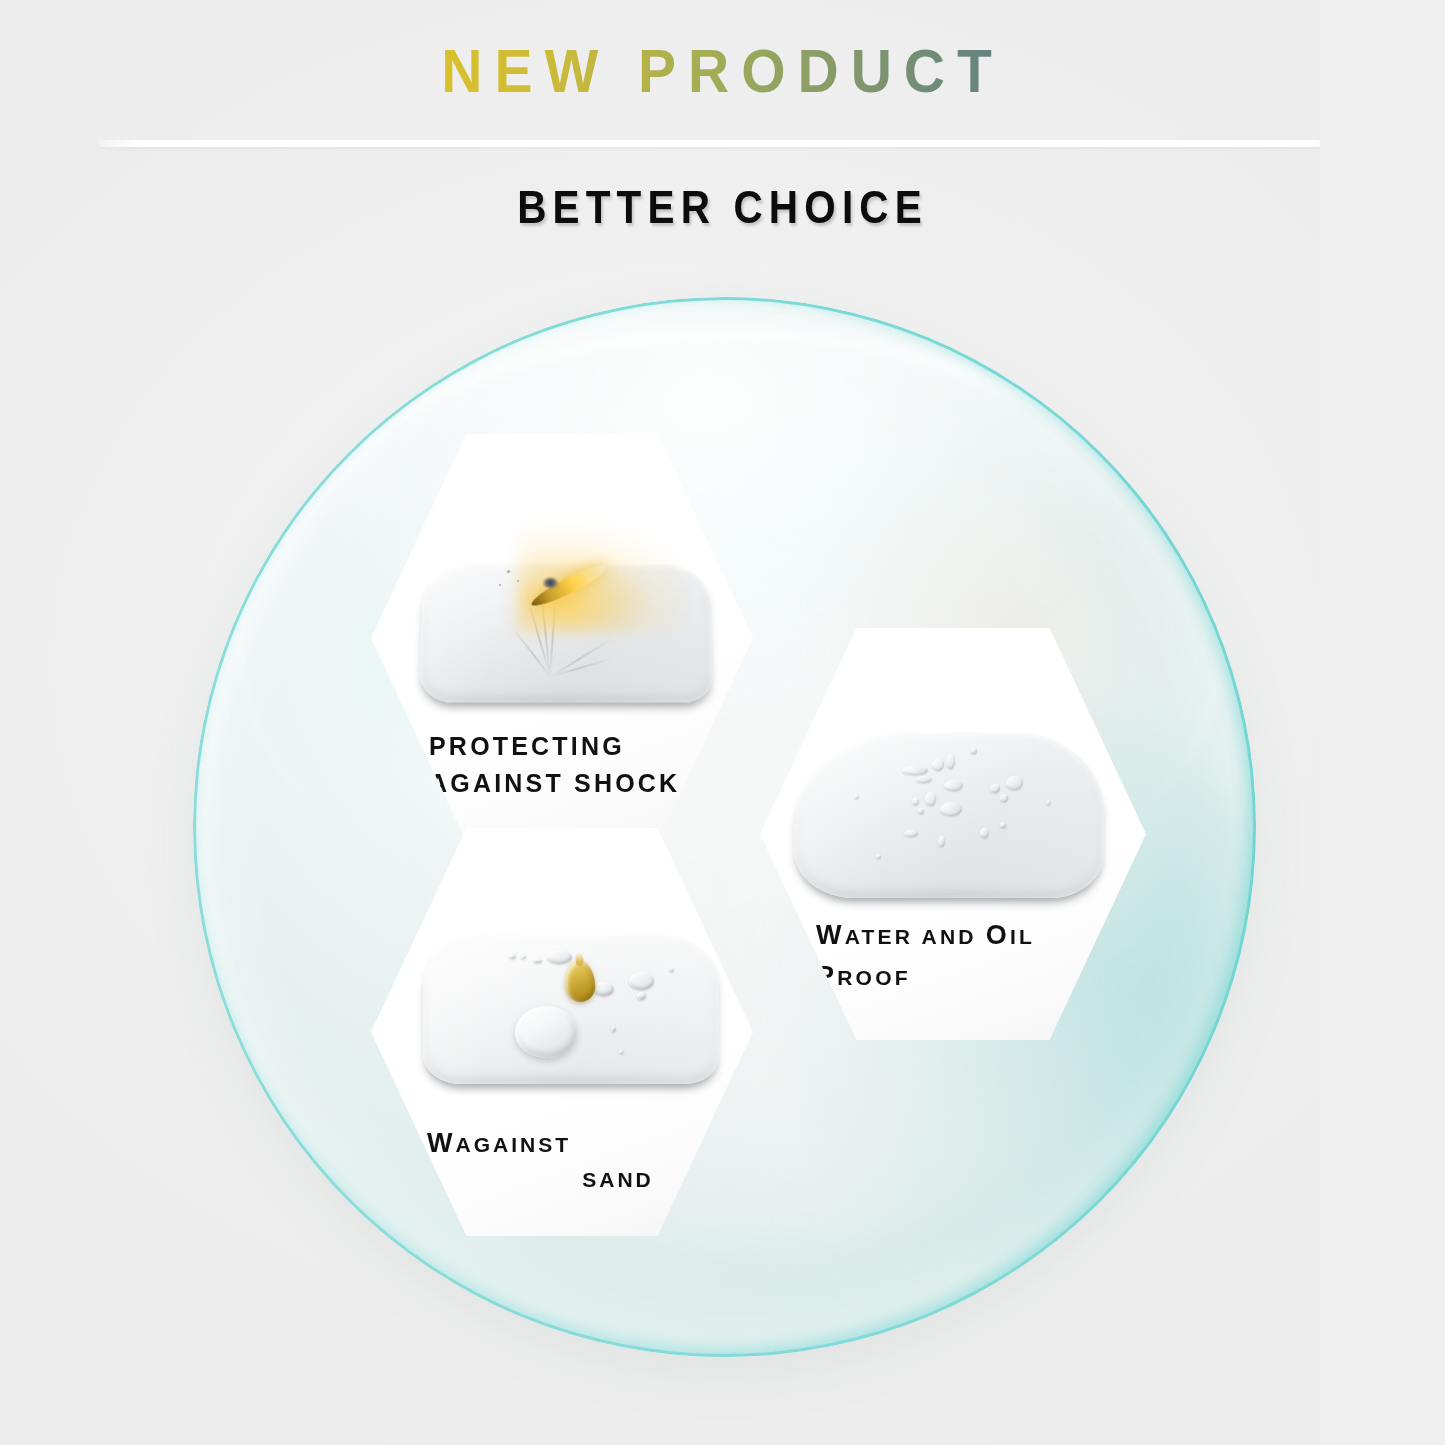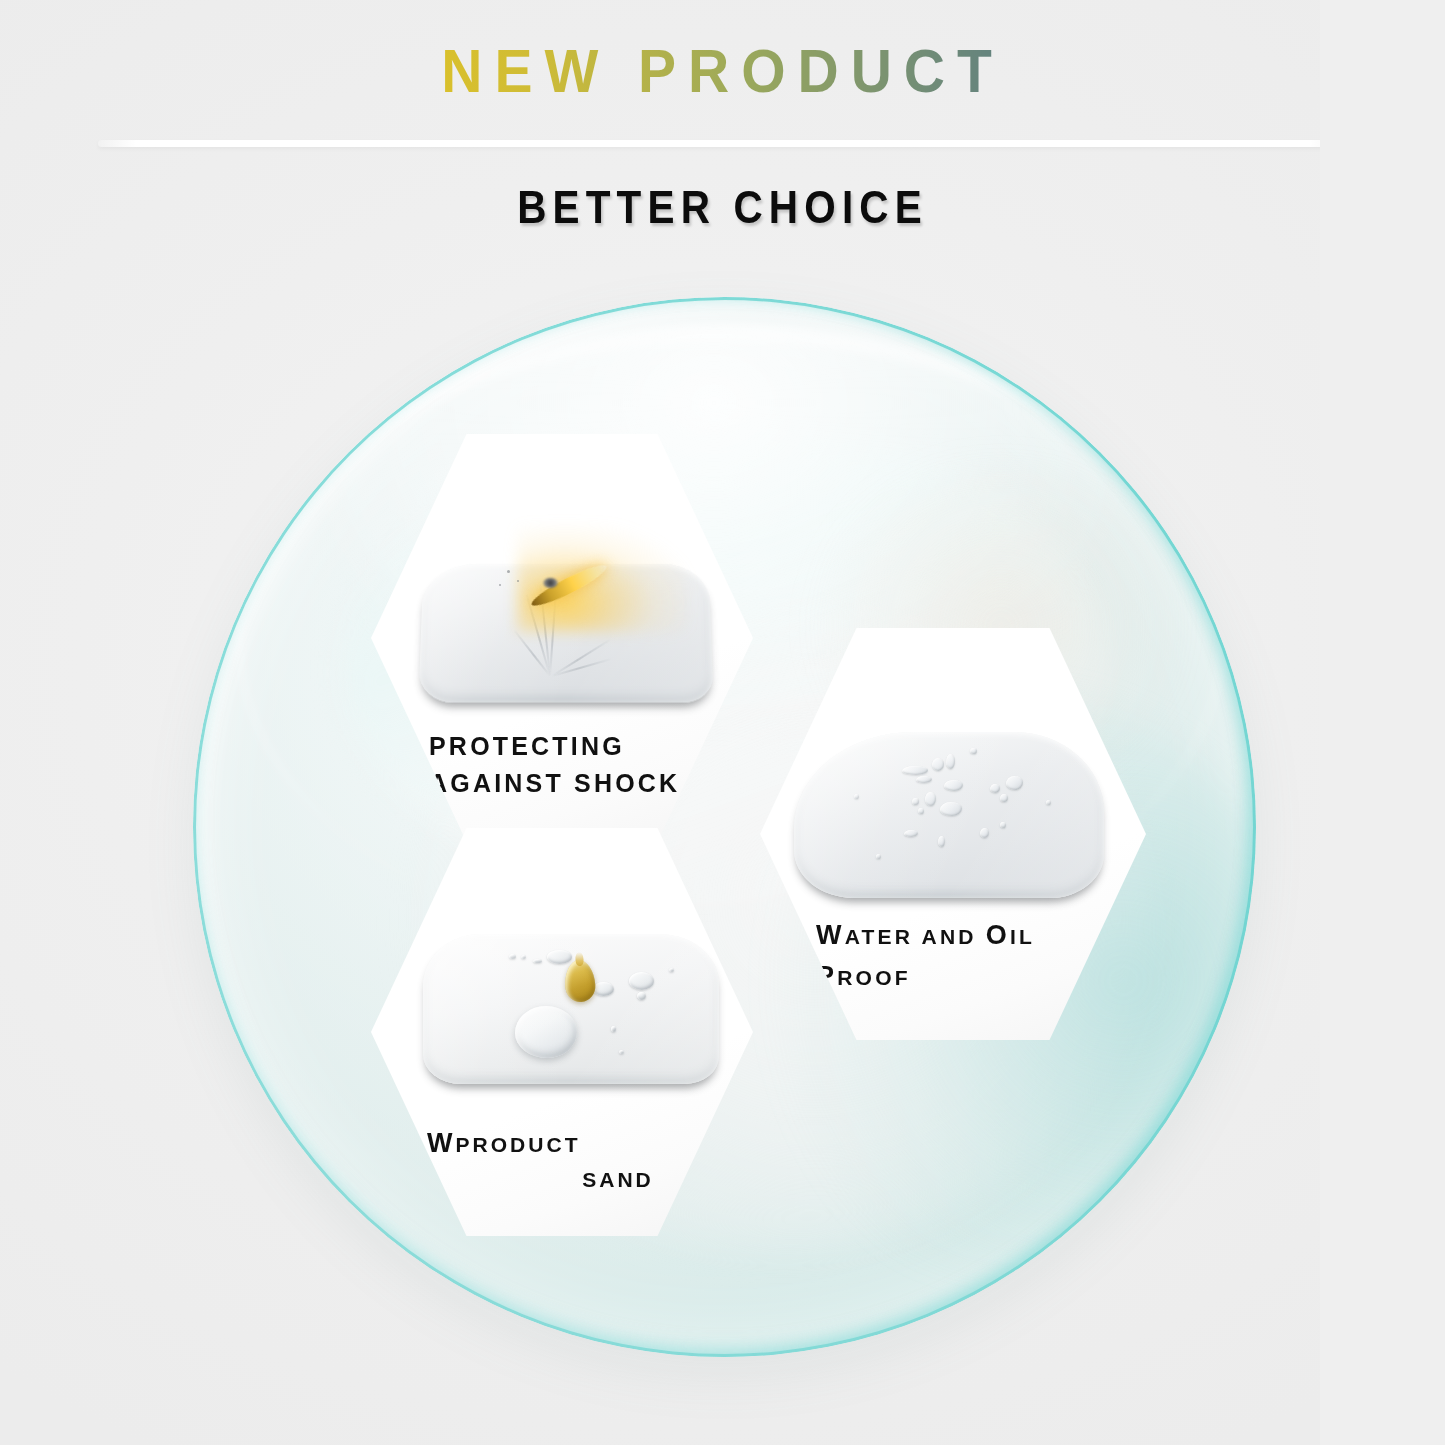--- a/index.html
+++ b/index.html
@@ -470,18 +470,18 @@
       <div class="drop" style="left:86px;  top:20px; width:7px;  height:5px;"></div>
       <div class="drop" style="left:98px;  top:21px; width:5px;  height:4px;"></div>
       <div class="drop" style="left:110px; top:25px; width:9px;  height:4px;"></div>
       <div class="drop" style="left:246px; top:34px; width:5px;  height:4px;"></div>
       <div class="drop" style="left:188px; top:92px; width:5px;  height:6px;"></div>
       <div class="drop" style="left:196px; top:116px; width:5px; height:4px;"></div>
       <div class="oil-drop" style="left:142px; top:26px;"></div>
     </div>
 
     <div class="hex-caption sc">
-      <span class="cap-line"><span class="big">W</span><span class="small">PRODUCT</span></span>
+      <span class="cap-line"><span class="big">W</span><span class="small">AGAINST</span></span>
       <span class="cap-line small">SAND</span>
     </div>
   </div>
 
 </div>
 
 </body></html>

